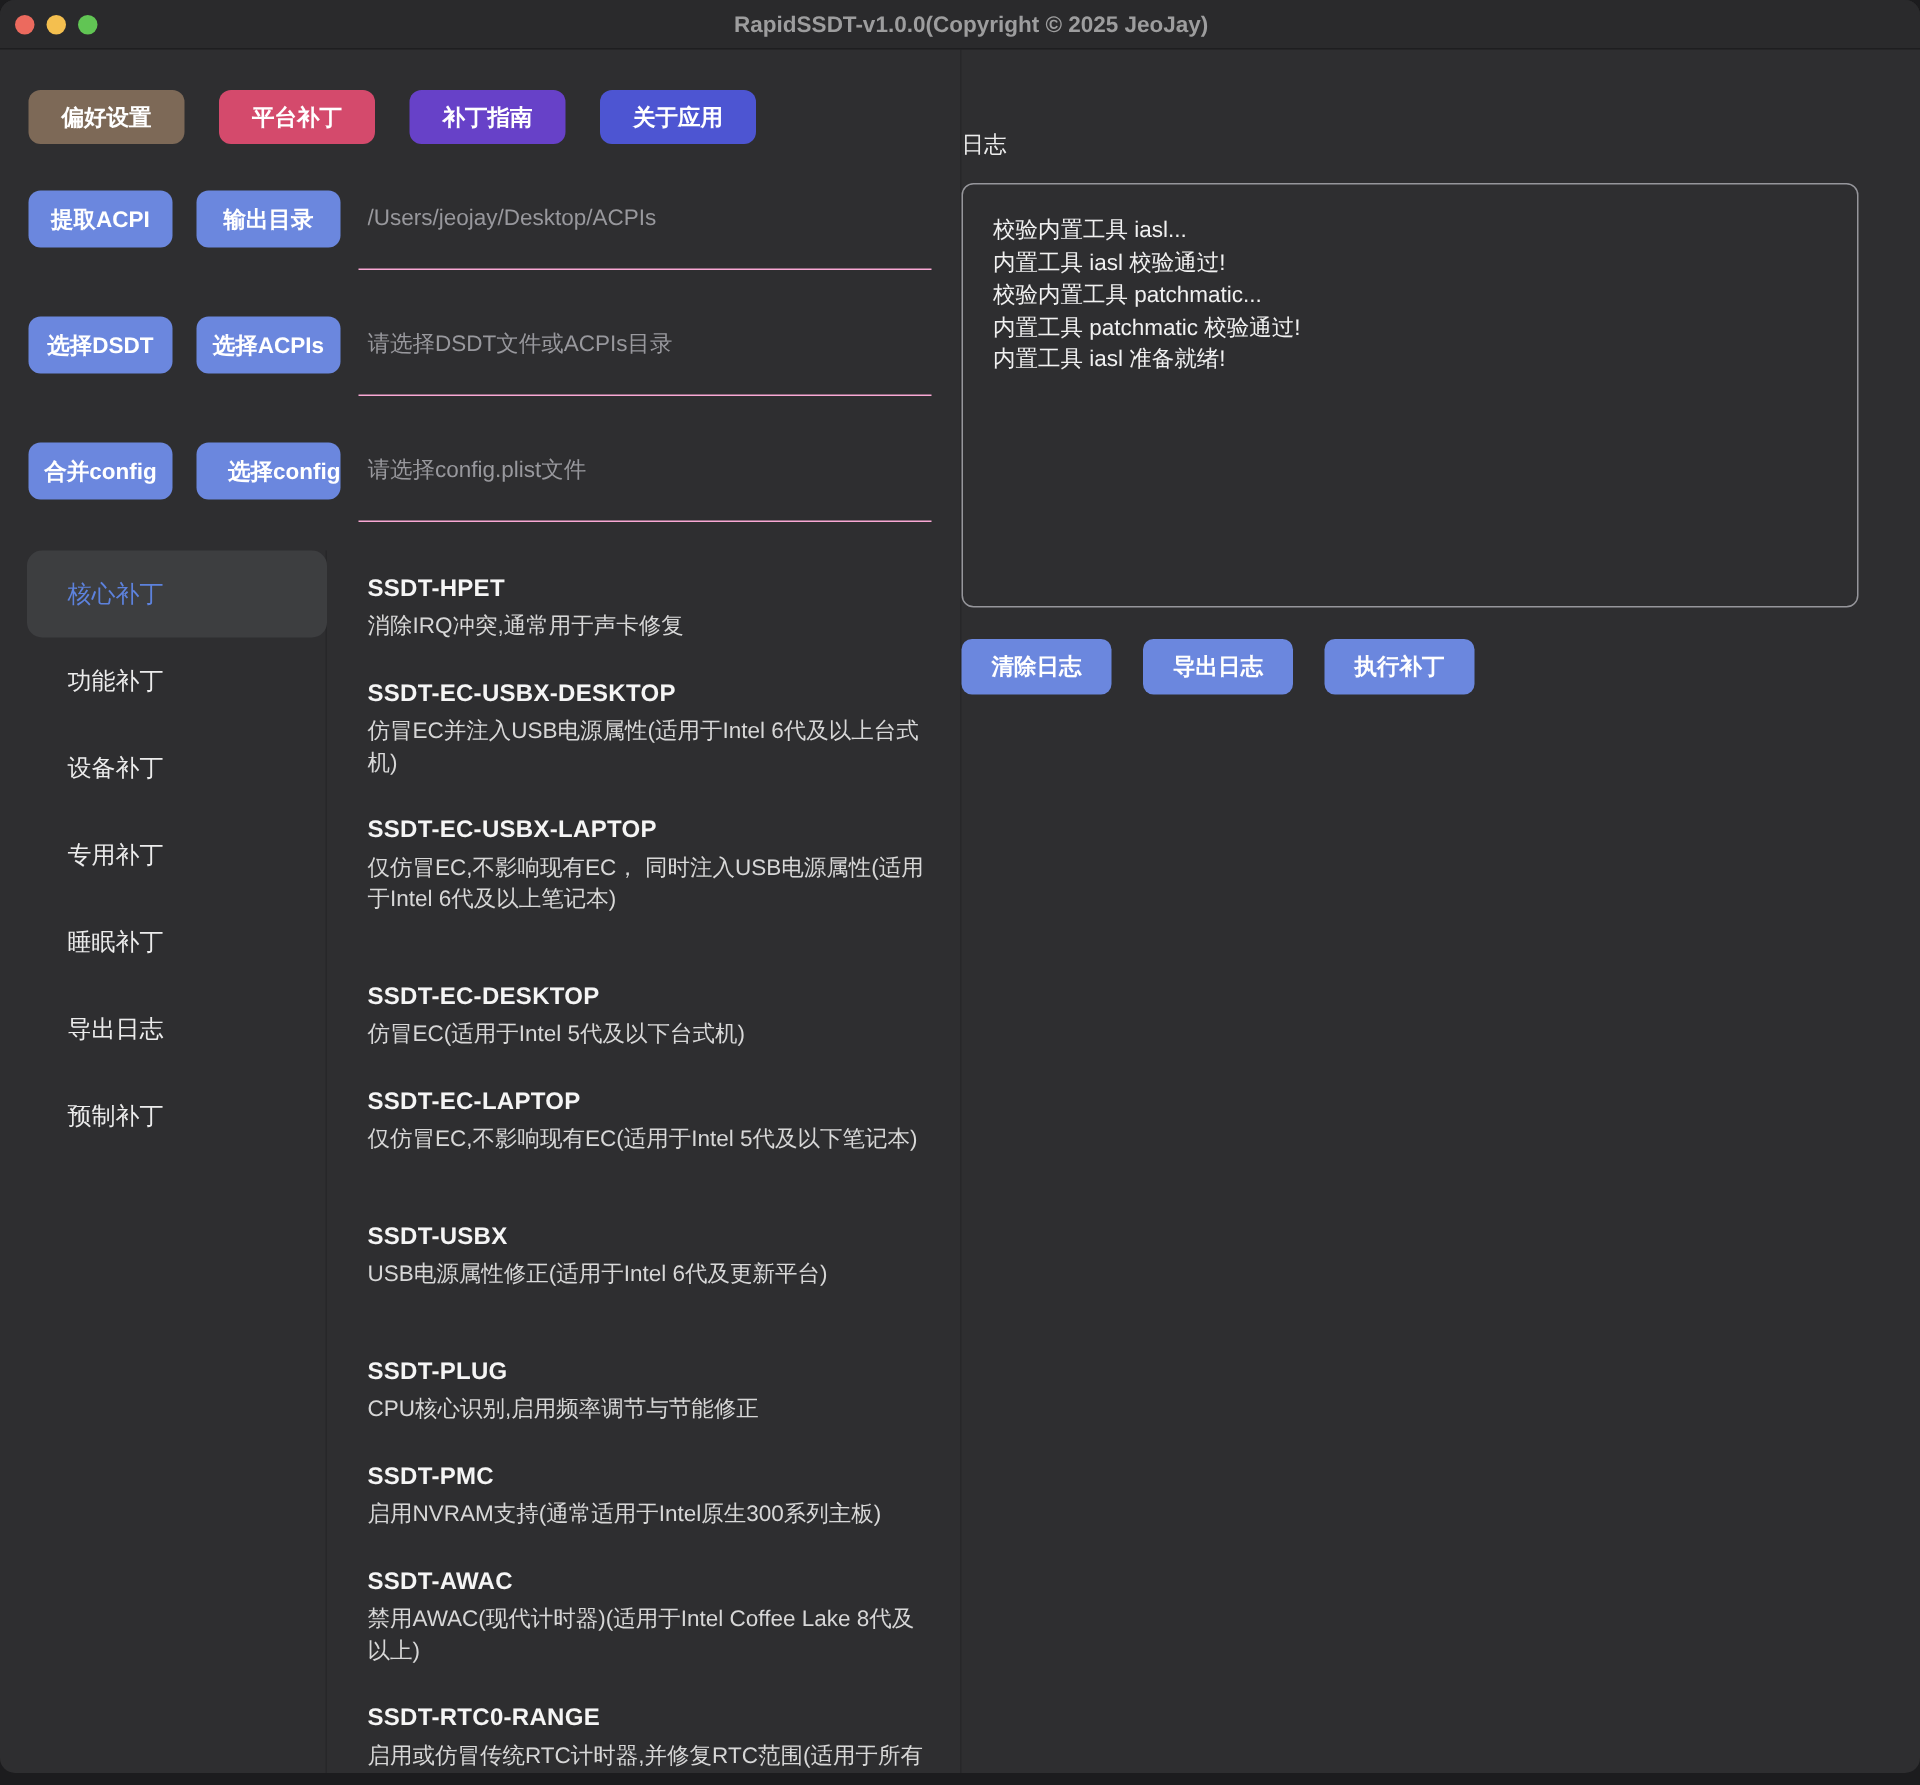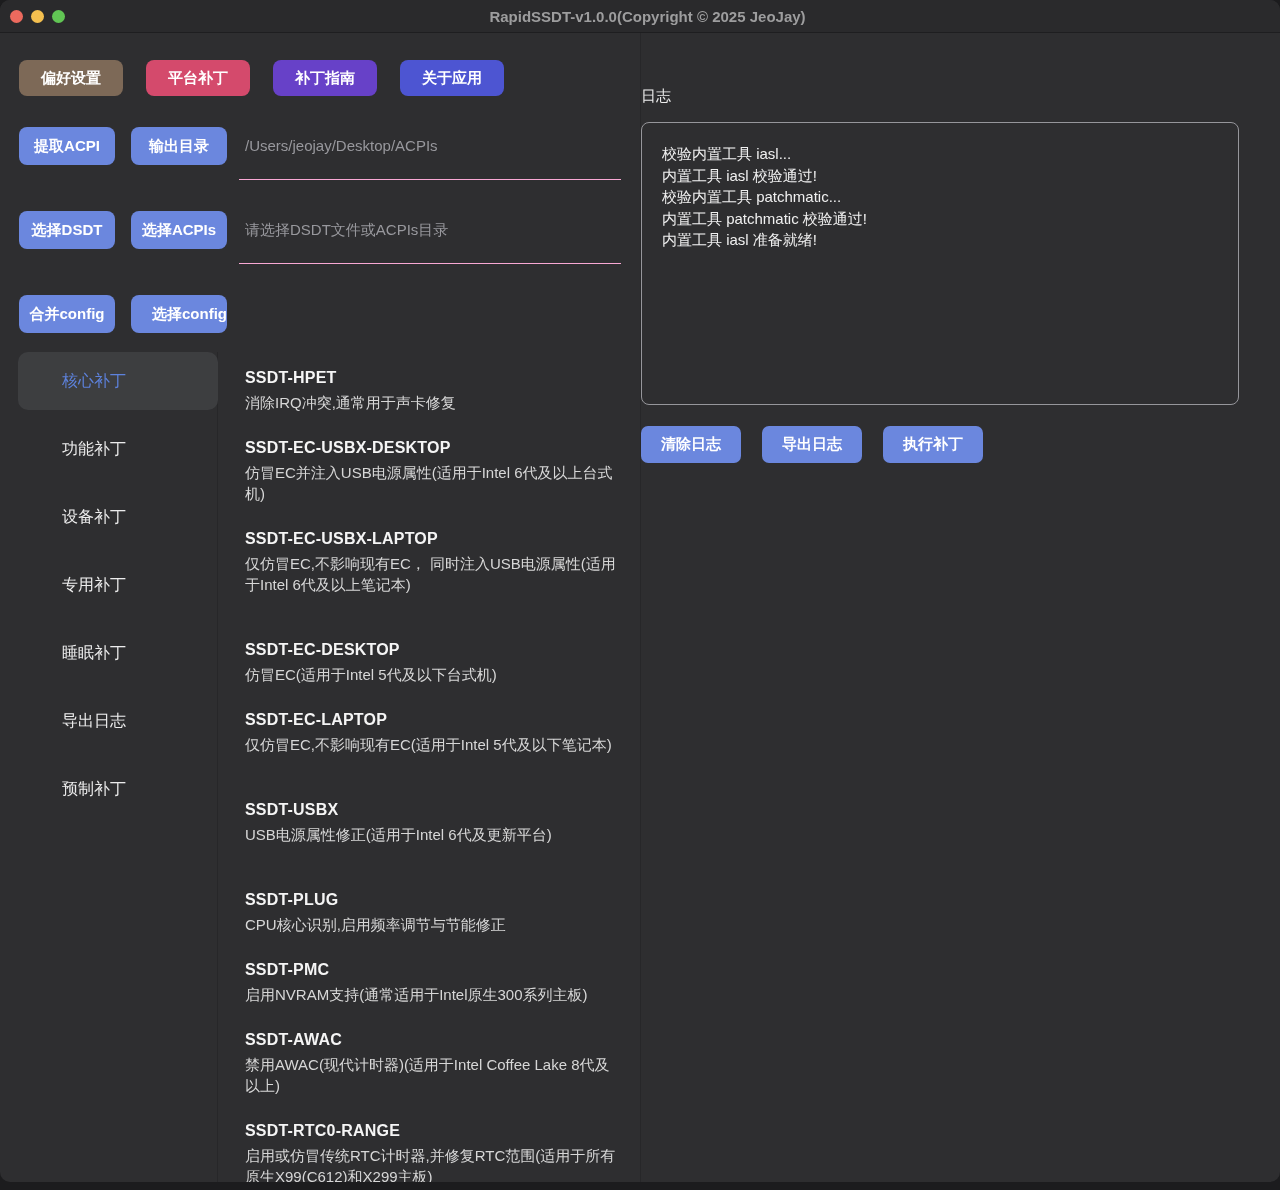--- a/index.html
+++ b/index.html
@@ -62,23 +62,23 @@
   }
   .form-field::placeholder { color: #98989d; opacity: 1; }
   
   .lower { flex: 1; display: flex; margin-top: 19px; min-height: 0; }
   .sidebar {
     width: 218px; flex: 0 0 218px;
     border-right: 1px solid #272729;
     padding: 0 0 0 18px;
   }
   .side-item {
-    width: 200px; height: 58px; margin-bottom: 10px;
+    width: 200px; height: 58px; margin-bottom: 0;
     display: flex; align-items: center;
-    padding-left: 44px; border-radius: 10px;
+    padding-left: 27px; border-radius: 10px;
     color: #ececec; font-size: 16px; cursor: pointer;
   }
   .side-item.selected { background: #3d3e40; color: #5d82dd; }
   
   .patch-list { flex: 1; padding: 17px 22px 0 27px; overflow: hidden; }
   .patch-item { margin-top: 26px; cursor: default; }
   .patch-item:first-child { margin-top: 0; }
   .patch-item.group-gap { margin-top: 46px; }
   .patch-title { color: #f5f5f5; font-size: 16px; font-weight: bold; letter-spacing: .2px; }
   .patch-desc { color: #d7d7d7; font-size: 15px; line-height: 21px; margin-top: 5px; }
@@ -128,20 +128,21 @@
             <input class="form-field" type="text" value="/Users/jeojay/Desktop/ACPIs" style="">
           </div>
           <div class="form-row">
             <button class="form-btn" style="background: rgb(107, 135, 222);">选择DSDT</button>
             <button class="form-btn" style="background: rgb(107, 135, 222);">选择ACPIs</button>
             <input class="form-field" type="text" placeholder="请选择DSDT文件或ACPIs目录" style="">
           </div>
           <div class="form-row">
             <button class="form-btn" style="background: rgb(107, 135, 222);">合并config</button>
             <button class="form-btn" style="background: rgb(107, 135, 222); text-align: right;">选择config</button>
+            <input class="form-field" type="text" placeholder="请选择config.plist文件" style="">
           </div>
         </div>
       <div class="lower">
         <div class="sidebar">
             <div class="side-item selected">核心补丁</div>
             <div class="side-item">功能补丁</div>
             <div class="side-item">设备补丁</div>
             <div class="side-item">专用补丁</div>
             <div class="side-item">睡眠补丁</div>
             <div class="side-item">导出日志</div>

